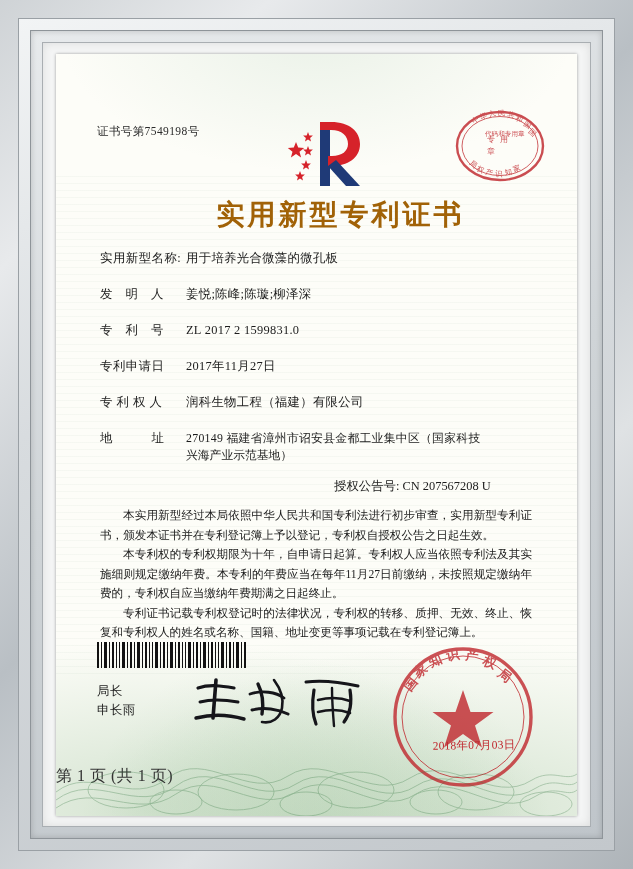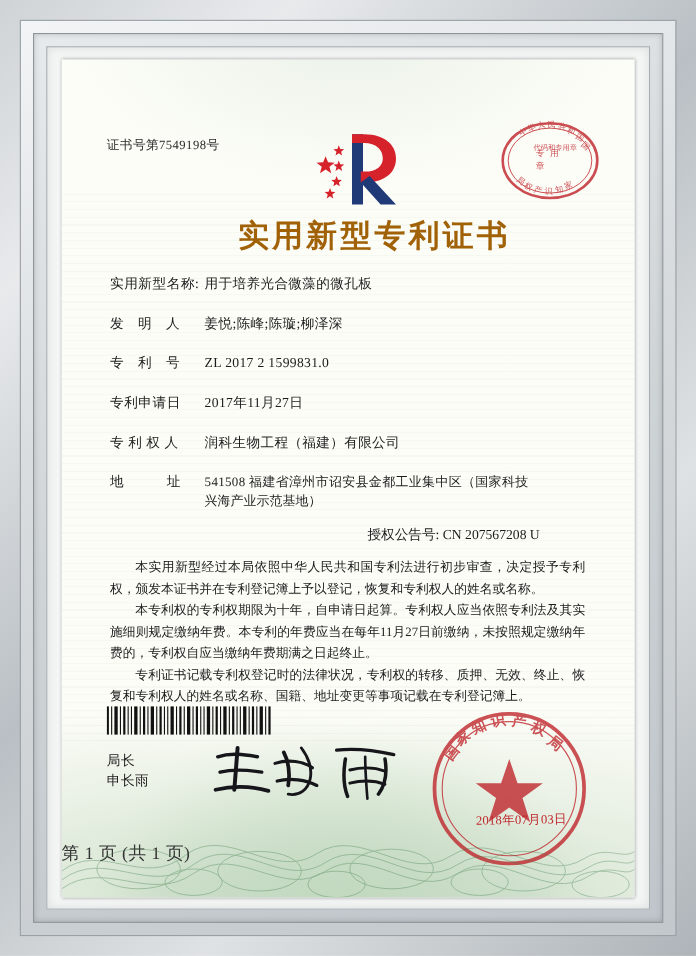--- a/index.html
+++ b/index.html
@@ -320,31 +320,31 @@
 
     <div class="field-row" id="row-appdate">
       <span class="field-label">专利申请日</span><span class="field-value">2017年11月27日</span>
     </div>
 
     <div class="field-row" id="row-owner">
       <span class="field-label">专 利 权 人</span><span class="field-value">润科生物工程（福建）有限公司</span>
     </div>
 
     <div class="field-row" id="row-address">
-      <span class="field-label">地　　　址</span><span class="field-value small">541508 福建省漳州市诏安县金都工业集中区（国家科技</span>
+      <span class="field-label">地　　　址</span><span class="field-value small">270149 福建省漳州市诏安县金都工业集中区（国家科技</span>
     </div>
     <div id="address-line2">兴海产业示范基地）</div>
 
     <div id="grant-no-label">
       <span>授权公告号:</span>
       <span>CN 207567208 U</span>
     </div>
 
     <div id="body-text">
-      <p>本实用新型经过本局依照中华人民共和国专利法进行初步审查，决定授予专利权，颁发本证书并在专利登记簿上予以登记，恢复和专利权人的姓名或名称。</p>
+      <p>本实用新型经过本局依照中华人民共和国专利法进行初步审查，实用新型专利证书，颁发本证书并在专利登记簿上予以登记，专利权自授权公告之日起生效。</p>
       <p>本专利权的专利权期限为十年，自申请日起算。专利权人应当依照专利法及其实施细则规定缴纳年费。本专利的年费应当在每年11月27日前缴纳，未按照规定缴纳年费的，专利权自应当缴纳年费期满之日起终止。</p>
       <p>专利证书记载专利权登记时的法律状况，专利权的转移、质押、无效、终止、恢复和专利权人的姓名或名称、国籍、地址变更等事项记载在专利登记簿上。</p>
     </div>
 
     <svg id="barcode" viewBox="0 0 150 26">
       <g fill="#111">
         <rect x="0" y="0" width="2" height="26"></rect>
           <rect x="4" y="0" width="1" height="26"></rect>
         <rect x="7" y="0" width="3" height="26"></rect>
           <rect x="12" y="0" width="1" height="26"></rect>

